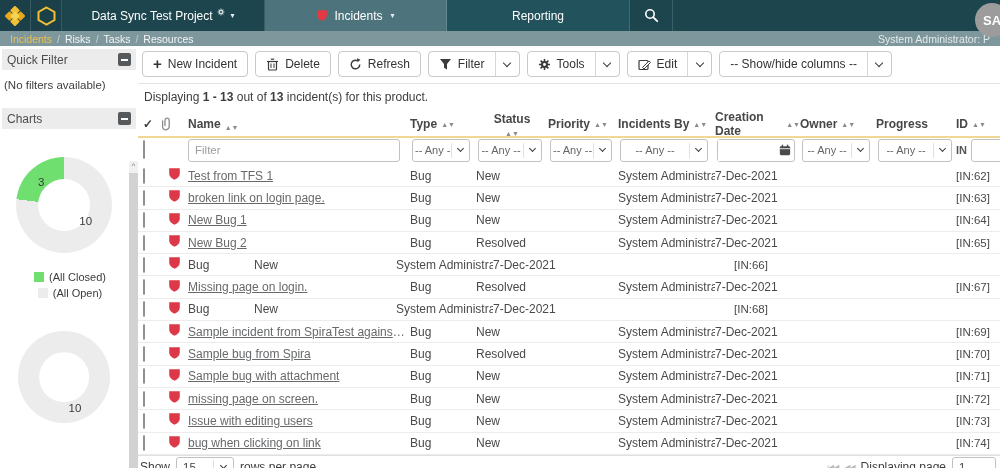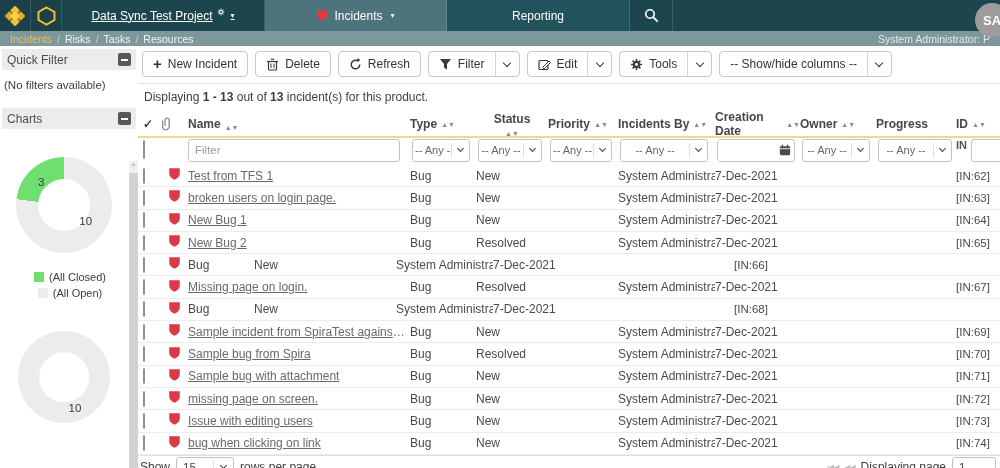--- a/index.html
+++ b/index.html
@@ -7,21 +7,21 @@
     font-family:"Liberation Sans", sans-serif; }
   .page { position:relative; width:1000px; height:468px; }
 
   
   .topnav { position:absolute; top:0; left:0; width:1000px; height:31px;
     background:#1d454e; display:flex; align-items:stretch; }
   .nav-tile { display:flex; align-items:center; justify-content:center;
     border-right:1px solid rgba(255,255,255,.14); }
   .tile-logo { width:31px; background:#1b4049; }
   .tile-hex  { width:31px; background:#1b4049; }
-  .seg-project { width:203px; color:#fff; font-size:12px; gap:4px;text-decoration:underline; }
+  .seg-project { width:203px; color:#fff; font-size:12px; gap:4px; }
   .seg-incidents { width:182px; background:#4d737c; color:#fff; font-size:12px; gap:6px; }
   .seg-reporting { width:183px; background:#22525b; color:#fff; font-size:12px; }
   .seg-search { width:43px; }
   .nav-caret { font-size:8px; color:#e8eef0; margin-left:2px; }
   .gear-sup { margin-bottom:7px; }
   .avatar { position:absolute; top:3px; right:-9px; width:34px; height:34px;
     border-radius:50%; background:#9c9c9c; color:#fff; font-size:13px; font-weight:bold;
     display:flex; align-items:center; justify-content:center; z-index:6; }
 
   
@@ -96,21 +96,21 @@
   .fsel .sep { display:flex; align-items:center; justify-content:center; width:18px; height:15px;
     border-left:1px solid #e0e0e0; }
   .w-type{width:58px; margin-left:2px;} .w-status{width:64px; margin-left:2px;}
   .w-priority{width:62px; margin-left:2px;} .w-detected{width:88px; margin-left:2px;}
   .w-owner{width:68px; margin-left:2px;} .w-progress{width:74px; margin-left:2px;}
   .fdate { display:flex; align-items:center; height:23px; width:78px; margin-left:2px;
     border:1px solid #c2c2c2; border-radius:3px; background:#fff; }
   .fdate input { flex:1; min-width:0; border:none; outline:none; height:100%; padding:0 3px;
     font-family:"Liberation Sans",sans-serif; }
   .fdate .cal { width:18px; display:flex; justify-content:center; cursor:pointer; }
-  .fid { display:flex; align-items:flex-start; gap:4px; }
+  .fid { display:flex; align-items:center; gap:4px; }
   .fid .pfx { font-size:11px; font-weight:bold; color:#555; }
   .fid input { width:46px; height:23px; border:1px solid #c2c2c2; border-radius:3px; padding:0 4px;
     font-family:"Liberation Sans",sans-serif; font-size:11.5px; }
 
   .tbody .trow { display:flex; align-items:center; height:22.3px; border-bottom:1px solid #ececec;
     font-size:12px; color:#4a4a4a; }
   .rowlink { color:#67696b; text-decoration:underline; cursor:pointer; white-space:nowrap;
     overflow:hidden; text-overflow:ellipsis; display:block; max-width:218px; }
   .shield { display:inline-flex; width:13px; height:14px; margin-left:6px; }
   .pbar { width:68px; height:13px; background:#d7d7d7; border-radius:1px; }
@@ -266,50 +266,50 @@
             <polygon points="1,1 12,1 8,6 8,11.5 5,9.8 5,6" fill="#3c3c3c"></polygon>
           </svg>
           <span>Filter</span>
           </span>
         <span class="btn-caret">
             <i class="chev"></i>
           </span>
       </div>
       <div class="btn">
         <span class="btn-main">
-          <svg class="ticon" viewBox="0 0 13 13">
-            <rect x="1" y="2.5" width="9" height="9" rx="1" fill="none" stroke="#3c3c3c" stroke-width="1.2"></rect>
-            <path d="M4.5 9.5 L11 3 L12.5 4.5 L6 11 Z" fill="#fff" stroke="#3c3c3c" stroke-width="1"></path>
-          </svg>
-          <span>Edit</span>
-          </span>
-        <span class="btn-caret">
-            <i class="chev"></i>
-          </span>
-      </div>
-      <div class="btn">
-        <span class="btn-main">
           <svg class="ticon" viewBox="0 0 14 14">
             <g stroke="#3c3c3c" stroke-width="1.7">
                 <line x1="7" y1="1" x2="7" y2="13"></line>
                 <line x1="1" y1="7" x2="13" y2="7"></line>
             <line x1="2.8" y1="2.8" x2="11.2" y2="11.2"></line>
                 <line x1="11.2" y1="2.8" x2="2.8" y2="11.2"></line>
               </g>
             <circle cx="7" cy="7" r="3.8" fill="#3c3c3c"></circle>
               <circle cx="7" cy="7" r="1.6" fill="#fff"></circle>
           </svg>
           <span>Tools</span>
           </span>
         <span class="btn-caret">
             <i class="chev"></i>
           </span>
       </div>
       <div class="btn">
         <span class="btn-main">
+          <svg class="ticon" viewBox="0 0 13 13">
+            <rect x="1" y="2.5" width="9" height="9" rx="1" fill="none" stroke="#3c3c3c" stroke-width="1.2"></rect>
+            <path d="M4.5 9.5 L11 3 L12.5 4.5 L6 11 Z" fill="#fff" stroke="#3c3c3c" stroke-width="1"></path>
+          </svg>
+          <span>Edit</span>
+          </span>
+        <span class="btn-caret">
+            <i class="chev"></i>
+          </span>
+      </div>
+      <div class="btn">
+        <span class="btn-main">
           <span>-- Show/hide columns --</span>
           </span>
         <span class="btn-caret">
             <i class="chev"></i>
           </span>
       </div>
     </div>
 
     <div class="summary">
       <span>Displaying</span>
@@ -462,21 +462,21 @@
     </div>
 
     <div class="trow">
       <div class="c-check"><span class="cbx"></span></div>
       <div class="c-icon">
         <svg class="shield" viewBox="0 0 16 17">
           <path d="M1.5 1.5 H14.5 V8 Q14.5 13 8 15.5 Q1.5 13 1.5 8 Z" fill="#dd3848"></path>
         </svg>
       </div>
       <div class="c-name">
-            <span class="rowlink">broken users on login page.</span>
+            <span class="rowlink">broken link on login page.</span>
           </div>
       <div class="c-type">Bug</div>
       <div class="c-status">New</div>
       <div class="c-priority"></div>
       <div class="c-detected" style="white-space:nowrap;overflow:hidden;">System Administrator</div>
       <div class="c-date">7-Dec-2021</div>
       <div class="c-owner"></div>
       <div class="c-progress"><span class="pbar"></span></div>
       <div class="c-id"><span class="idtxt">[IN:63]</span></div>
     </div>

